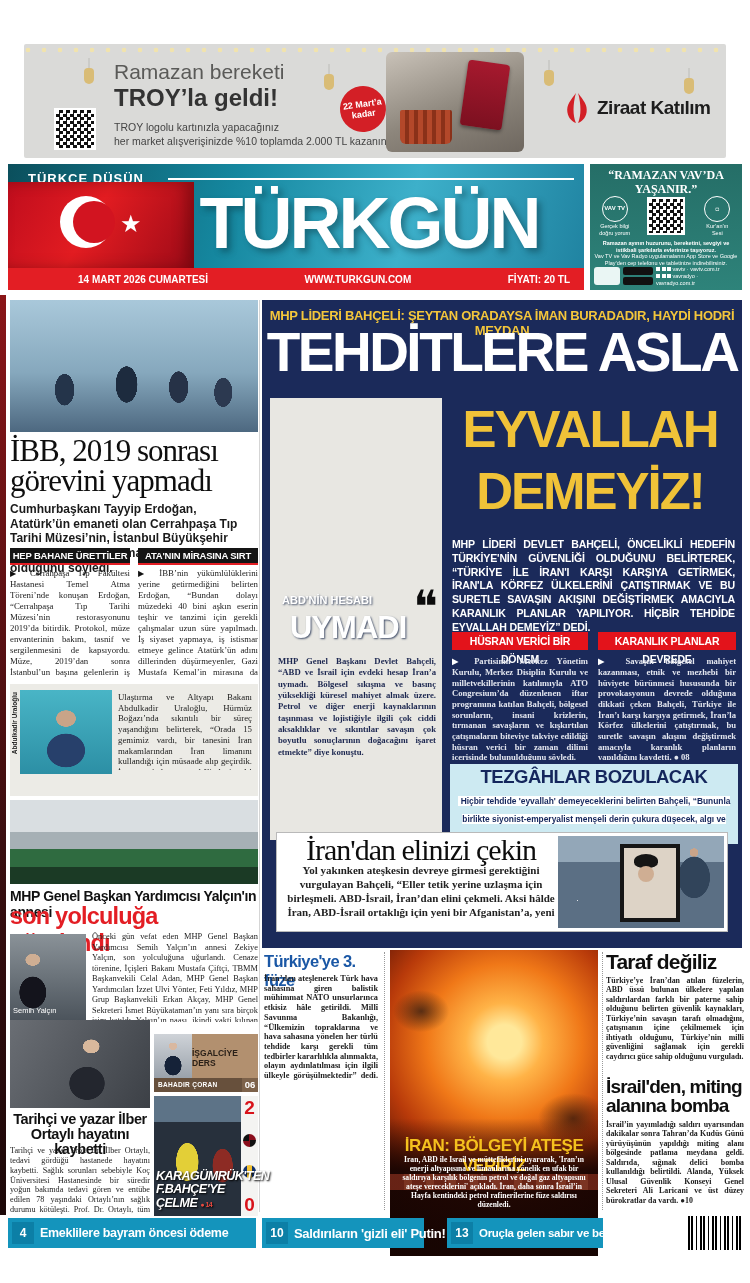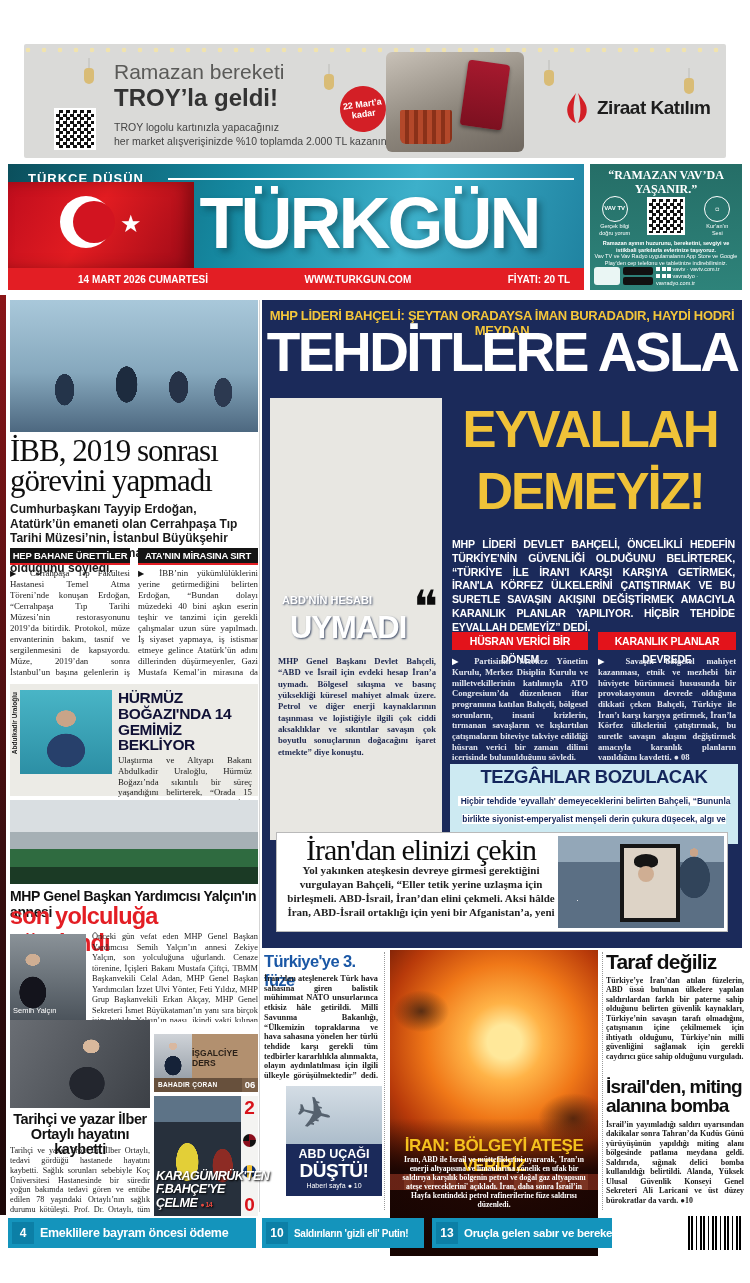--- a/index.html
+++ b/index.html
@@ -226,21 +226,21 @@
     line-height:1.2;color:#222;font-weight:bold;}
   #barcode{left:688px;top:1216px;width:56px;height:34px;background:
     repeating-linear-gradient(90deg,#000 0 2px,#fff 2px 3px,#000 3px 5px,#fff 5px 8px,#000 8px 9px,#fff 9px 12px);}
   
   .cyanbar{top:1218px;height:30px;background:#1494bc;color:#fff;display:flex;align-items:center;gap:6px;}
   .cyanbar .pg{width:22px;height:22px;margin-left:4px;background:#0c7fa6;font-size:12px;font-weight:bold;
     text-align:center;line-height:22px;flex:none;}
   .cyanbar .lb{font-size:12.5px;font-weight:bold;letter-spacing:-.3px;white-space:nowrap;text-align:right;}
   #bar1{left:8px;width:248px;}
   #bar2{left:262px;width:162px;}
-  #bar3{left:432px;width:180px;}
+  #bar3{left:447px;width:156px;}
 </style>
 </head>
 <body>
 
 <div id="page">
 
   <div id="topad" class="abs">
     <div id="garland" class="abs"></div>
     <div class="lantern abs" style="left:60px;top:24px;"></div>
     <div class="lantern abs" style="left:300px;top:30px;"></div>
@@ -323,21 +323,20 @@
   <div id="ibb-deck" class="abs">Cumhurbaşkanı Tayyip Erdoğan, Atatürk’ün emaneti olan Cerrahpaşa Tıp Tarihi Müzesi’nin, İstanbul Büyükşehir Belediyesinin iş yapmama kurbanı olduğunu söyledi.</div>
   <div class="abs blackhead" style="left:10px;top:548px;width:120px;">HEP BAHANE ÜRETTİLER</div>
   <div class="abs blackhead" style="left:138px;top:548px;width:120px;">ATA'NIN MİRASINA SIRT DÖNDÜLER</div>
   <div class="abs smallbody just hid arrow" style="left:10px;top:568px;width:120px;height:112px;">Cerrahpaşa Tıp Fakültesi Hastanesi Temel Atma Töreni’nde konuşan Erdoğan, “Cerrahpaşa Tıp Tarihi Müzesi’nin restorasyonunu 2019’da bitirdik. Protokol, müze envanterinin bakım, tasnif ve sergilenmesini de kapsıyordu. Müze, 2019’dan sonra İstanbul’un başına gelenlerin iş yapmama, bahane üretme siyasetinin kurbanı oldu” dedi.</div>
   <div class="abs smallbody just hid arrow" style="left:138px;top:568px;width:120px;height:112px;">İBB’nin yükümlülüklerini yerine getirmediğini belirten Erdoğan, “Bundan dolayı müzedeki 40 bini aşkın eserin teşhir ve tanzimi için gerekli çalışmalar uzun süre yapılmadı. İş siyaset yapmaya, iş istismar etmeye gelince Atatürk’ün adını dillerinden düşürmeyenler, Gazi Mustafa Kemal’in mirasına da sahip çıkmadı, sırtlarını döndüler” diye konuştu. ● 09</div>
 
   <div id="hurmuz" class="abs">
     <div class="vcap">Abdulkadir Uraloğlu</div>
     <div class="inner">
       <div class="pimg ph"></div>
-      <h3>HÜRMÜZ BOĞAZI'NDA 14 GEMİMİZ BEKLİYOR</h3>
       <div class="body hid" style="max-height:78px;">Ulaştırma ve Altyapı Bakanı Abdulkadir Uraloğlu, Hürmüz Boğazı’nda sıkıntılı bir süreç yaşandığını belirterek, “Orada 15 gemimiz vardı, bir tanesini İran makamlarından İran limanını kullandığı için müsaade alıp geçirdik. İran tarafıyla temas hâlindeyiz. 14 gemimiz bekliyor, herhangi bir problemleri şu anda yok” dedi. ● 09</div>
     </div>
   </div>
 
   <div id="ph-funeral" class="abs ph"></div>
   <div id="funeral-k" class="abs">MHP Genel Başkan Yardımcısı Yalçın'ın annesi</div>
   <div id="funeral-h" class="abs">son yolculuğa uğurlandı</div>
   <div id="funeral-wrap" class="abs hid">
     <div class="pimg ph">
       <div class="cap">Semih Yalçın</div>
@@ -407,48 +406,40 @@
       </div>
     </div>
   </div>
 
   <div class="abs vdot" style="left:384px;top:952px;height:258px;"></div>
   <div class="abs vdot" style="left:602px;top:952px;height:258px;"></div>
 
   <div id="fz-h" class="abs">Türkiye'ye 3. füze</div>
   <div id="fz-b" class="abs hid">İran’dan ateşlenerek Türk hava sahasına giren balistik mühimmat NATO unsurlarınca etkisiz hâle getirildi. Millî Savunma Bakanlığı, “Ülkemizin topraklarına ve hava sahasına yönelen her türlü tehdide karşı gerekli tüm tedbirler kararlılıkla alınmakta, olayın aydınlatılması için ilgili ülkeyle görüşülmektedir” dedi. ● 09</div>
 
-  <div id="plane" class="abs ph">
-    <div class="jet"></div>
-    <div class="cap">
-      <div class="c1">ABD UÇAĞI</div>
-      <div class="c2">DÜŞTÜ!</div>
-      <div class="c3">Haberi sayfa ● 10</div>
-    </div>
-  </div>
 
   <div id="expl" class="abs ph">
     <div class="smoke"></div>
     <div class="bld"></div>
     <h2>İRAN: BÖLGEYİ ATEŞE VERİRİZ</h2>
     <div class="b hid" style="max-height:56px;">İran, ABD ile İsrail ve müttefiklerini uyararak, 'İran’ın enerji altyapısına ve limanlarına yönelik en ufak bir saldırıya karşılık bölgenin petrol ve doğal gaz altyapısını ateşe vereceklerini' açıkladı. İran, daha sonra İsrail’in Hayfa kentindeki petrol rafinerilerine füze saldırısı düzenledi.</div>
   </div>
 
   <div id="np-h" class="abs">Taraf değiliz</div>
   <div id="np-b" class="abs just hid">Türkiye’ye İran’dan atılan füzelerin, ABD üssü bulunan ülkelere yapılan saldırılardan farklı bir paterne sahip olduğunu belirten güvenlik kaynakları, Türkiye’nin savaşın tarafı olmadığını, çatışmanın içine çekilmemek için ihtiyatlı olduğunu, Türkiye’nin milli güvenliğini sağlamak için gerekli caydırıcı güce sahip olduğunu vurguladı.</div>
   <div id="ib-h" class="abs">İsrail'den, miting alanına bomba</div>
   <div id="ib-b" class="abs just hid">İsrail’in yayımladığı saldırı uyarısından dakikalar sonra Tahran’da Kudüs Günü yürüyüşünün yapıldığı miting alanı bölgesinde patlama meydana geldi. Saldırıda, sığınak delici bomba kullanıldığı belirtildi. Alanda, Yüksek Ulusal Güvenlik Konseyi Genel Sekreteri Ali Laricani ve üst düzey bürokratlar da vardı. ●10</div>
 
   <div id="bar1" class="abs cyanbar">
     <span class="pg">4</span>
     <span class="lb">Emeklilere bayram öncesi ödeme</span>
   </div>
   <div id="bar2" class="abs cyanbar">
     <span class="pg">10</span>
-    <span class="lb" style="font-size:10px;">Saldırıların 'gizli eli' Putin!</span>
+    <span class="lb" style="font-size:13px;">Saldırıların 'gizli eli' Putin!</span>
   </div>
   <div id="bar3" class="abs cyanbar">
     <span class="pg">13</span>
     <span class="lb" style="font-size:11.5px;">Oruçla gelen sabır ve bereket</span>
   </div>
   <div id="barcode" class="abs"></div>
 
 </div>
 
 </body></html>

